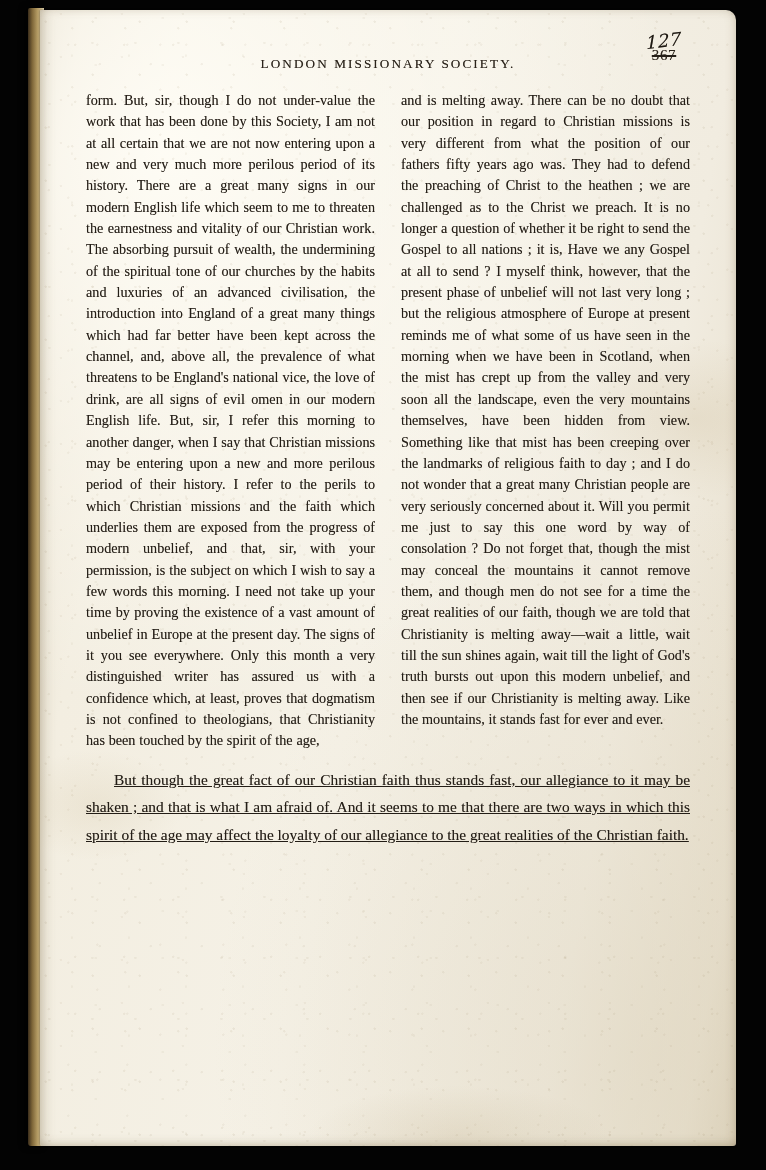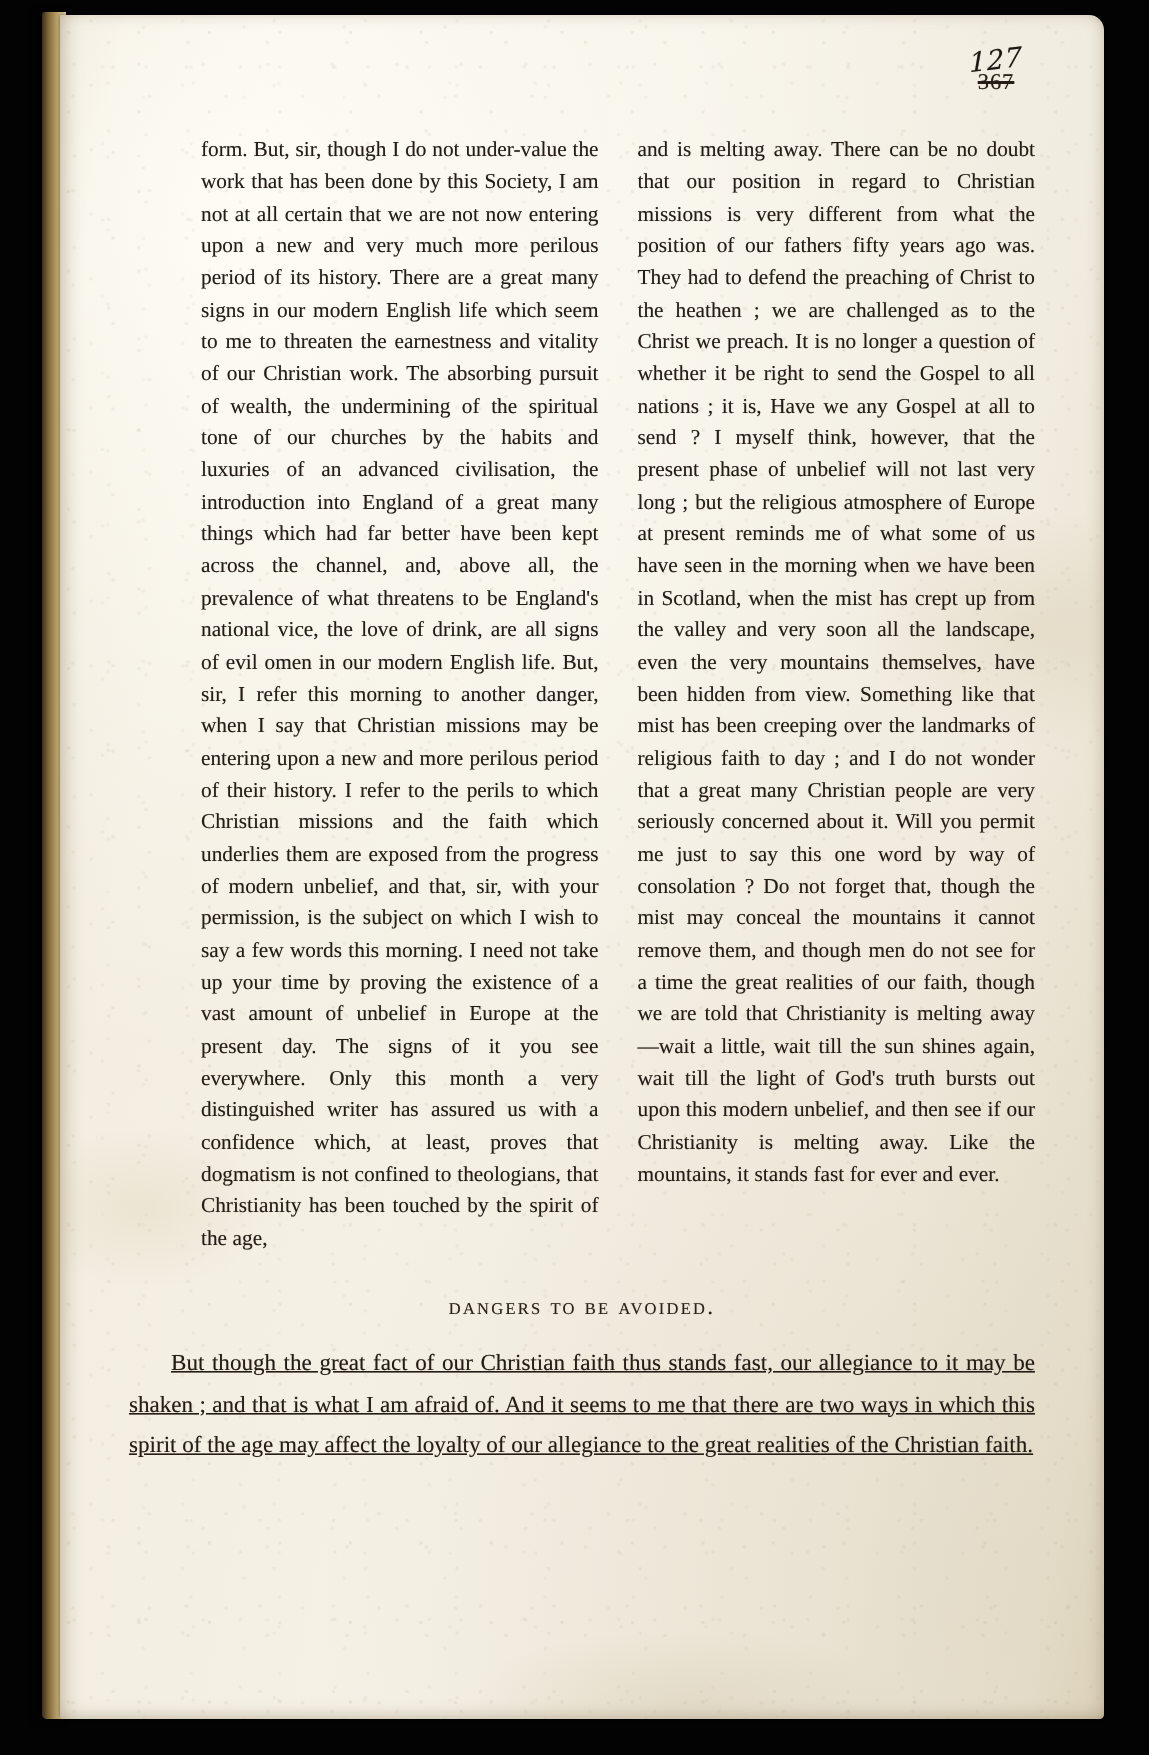--- a/index.html
+++ b/index.html
@@ -152,21 +152,20 @@
     text-decoration: line-through;
     text-decoration-thickness: 1.6px;
     text-decoration-color: #241e17;
     margin-top: -2px;
   }
 
   .columns {
     display: flex;
     gap: 26px;
     margin-top: 16px;
-    margin-left: 48px;
   }
   .column { width: 289px; }
 
   .col-text {
     margin: 0;
     font-size: 14.2px;
     line-height: 21.35px;
     text-align: justify;
     text-align-last: left;
     hyphens: manual;
@@ -211,35 +210,35 @@
 
   <div class="gutter-edge"></div>
 
   <div class="page">
     <div class="paper-grain"></div>
     <div class="paper-stain"></div>
 
     <div class="type-block">
 
       <div class="running-head">
+        <span class="head-text">LONDON MISSIONARY SOCIETY.</span>
 
         <span class="folio">
           <span class="folio-hand">127</span>
           <span class="folio-printed">367</span>
         </span>
       </div>
 
       <div class="columns">
         <div class="column">
           <p class="col-text">form.  But, sir, though I do not under-value the work that has been done by this Society, I am not at all certain that we are not now entering upon a new and very much more perilous period of its history.   There are a great many signs in our modern English life which seem to me to threaten the earnestness and vitality of our Christian work.  The absorbing pursuit of wealth, the undermining of the spiritual tone of our churches by the habits and luxuries of an advanced civilisation, the introduction into England of a great many things which had far better have been kept across the channel, and, above all, the prevalence of what threatens to be England's national vice, the love of drink, are all signs of evil omen in our modern English life.   But, sir, I refer this morning to another danger, when I say that Christian missions may be entering upon a new and more perilous period of their history.   I refer to the perils to which Christian missions and the faith which underlies them are exposed from the progress of modern unbelief, and that, sir, with your permission, is the subject on which I wish to say a few words this morning.   I need not take up your time by proving the existence of a vast amount of unbelief in Europe at the present day.   The signs of it you see everywhere.   Only this month a very distinguished writer has assured us with a confidence which, at least, proves that dogmatism is not confined to theologians, that Christianity has been touched by the spirit of the age,</p>
         </div>
         <div class="column">
           <p class="col-text">and is melting away.   There can be no doubt that our position in regard to Christian missions is very different from what the position of our fathers fifty years ago was.   They had to defend the preaching of Christ to the heathen ; we are challenged as to the Christ we preach.   It is no longer a question of whether it be right to send the Gospel to all nations ; it is, Have we any Gospel at all to send ?  I myself think, however, that the present phase of unbelief will not last very long ; but the religious atmosphere of Europe at present reminds me of what some of us have seen in the morning when we have been in Scotland, when the mist has crept up from the valley and very soon all the landscape, even the very mountains themselves, have been hidden from view.  Something like that mist has been creeping over the landmarks of religious faith to day ; and I do not wonder that a great many Christian people are very seriously concerned about it.  Will you permit me just to say this one word by way of consolation ?  Do not forget that, though the mist may conceal the mountains it cannot remove them, and though men do not see for a time the great realities of our faith, though we are told that Christianity is melting away—wait a little, wait till the sun shines again, wait till the light of God's truth bursts out upon this modern unbelief, and then see if our Christianity is melting away.  Like the mountains, it stands fast for ever and ever.</p>
         </div>
       </div>
 
-      <div class="section-head">Dangers to be Avoided.</div>
 
       <p class="full-text">But though the great fact of our Christian faith thus stands fast, our allegiance to it may be shaken ; and that is what I am afraid of.   And it seems to me that there are two ways in which this spirit of the age may affect the loyalty of our allegiance to the great realities of the Christian faith.</p>
 
     </div>
   </div>
 </div>
 
 </body></html>

